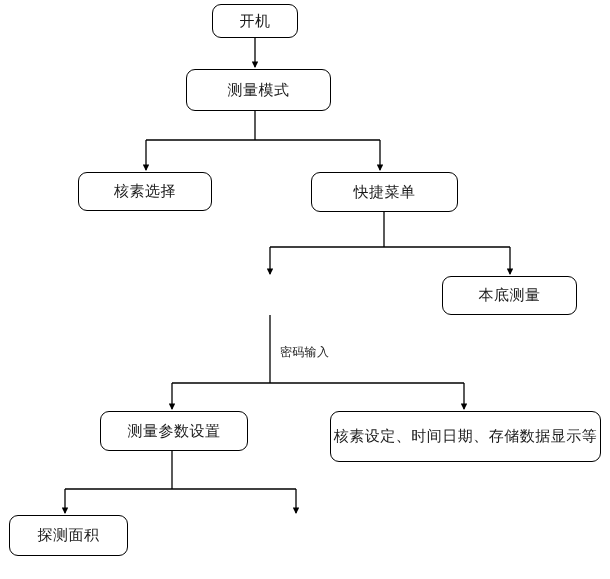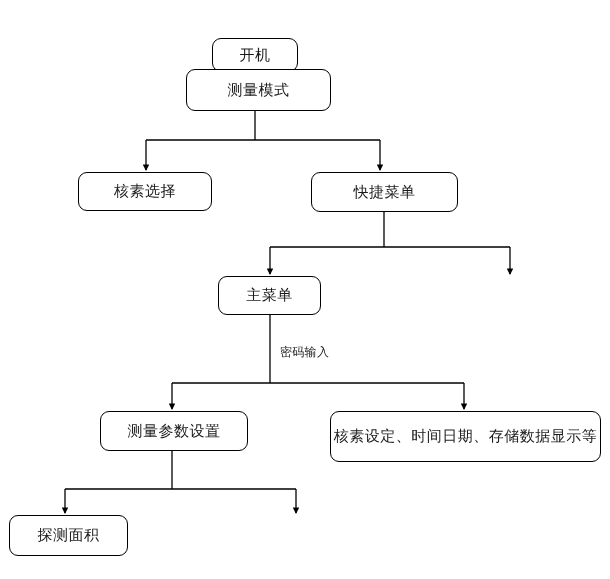--- a/index.html
+++ b/index.html
@@ -77,40 +77,40 @@
     <path d="M 172 383 L 464 383" stroke="#000000" stroke-width="1.3" fill="none"></path>
     <path d="M 172 383 L 172 409" stroke="#000000" stroke-width="1.3" fill="none" marker-end="url(#arrow)"></path>
     <path d="M 464 383 L 464 409" stroke="#000000" stroke-width="1.3" fill="none" marker-end="url(#arrow)"></path>
 
     <path d="M 172 451 L 172 489" stroke="#000000" stroke-width="1.3" fill="none"></path>
     <path d="M 65 489 L 296 489" stroke="#000000" stroke-width="1.3" fill="none"></path>
     <path d="M 65 489 L 65 513" stroke="#000000" stroke-width="1.3" fill="none" marker-end="url(#arrow)"></path>
     <path d="M 296 489 L 296 513" stroke="#000000" stroke-width="1.3" fill="none" marker-end="url(#arrow)"></path>
   </svg>
 
-  <div class="node" style="left:212px; top:4px; width:86px; height:34px;margin-top:34px;">
+  <div class="node" style="left:212px; top:4px; width:86px; height:34px;">
     <span>开机</span>
   </div>
 
   <div class="node" style="left:186px; top:69px; width:145px; height:42px;align-items:center;">
     <span>测量模式</span>
   </div>
 
   <div class="node" style="left:78px; top:172px; width:134px; height:39px;">
     <span>核素选择</span>
   </div>
 
   <div class="node" style="left:311px; top:172px; width:147px; height:40px;font-family:Liberation Serif, serif;">
     <span>快捷菜单</span>
   </div>
 
-  <div class="node" style="left:218px; top:276px; width:103px; height:39px;">
-    <span>主菜单</span>
+
+  <div class="node" style="left:442px; top:276px; width:135px; height:39px;">
+    <span>本底测量</span>
   </div>
-
 
   <div class="node" style="left:100px; top:411px; width:148px; height:40px;">
     <span>测量参数设置</span>
   </div>
 
   <div class="node" style="left:330px; top:411px; width:271px; height:51px;">
     <span>核素设定、时间日期、存储数据显示等</span>
   </div>
 
   <div class="node" style="left:9px; top:515px; width:119px; height:41px;">

